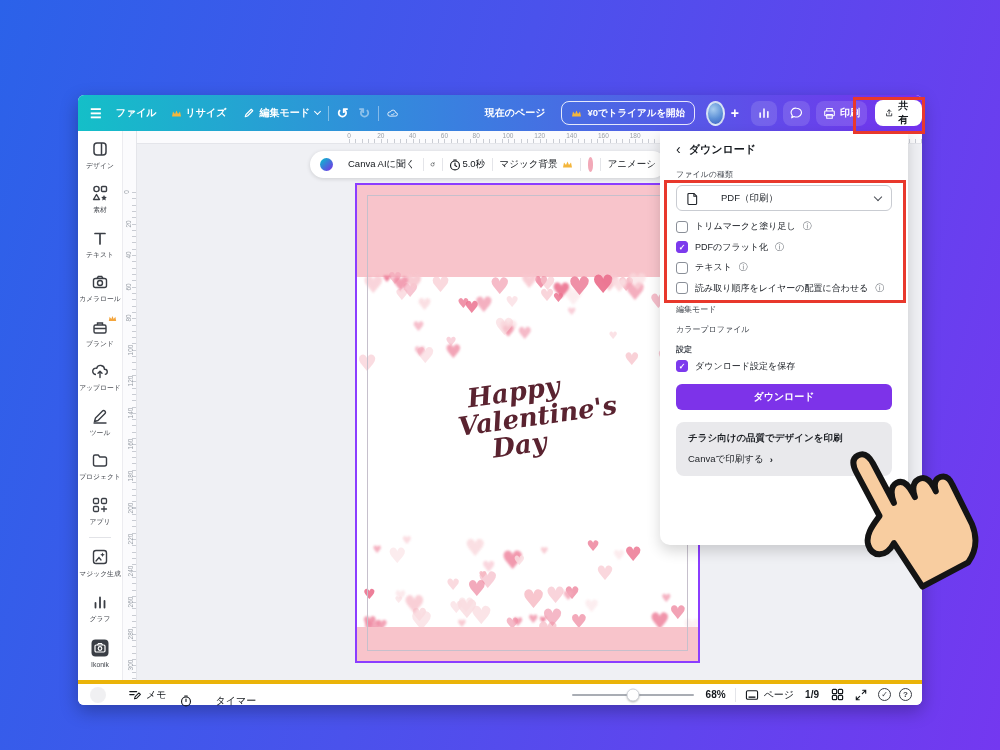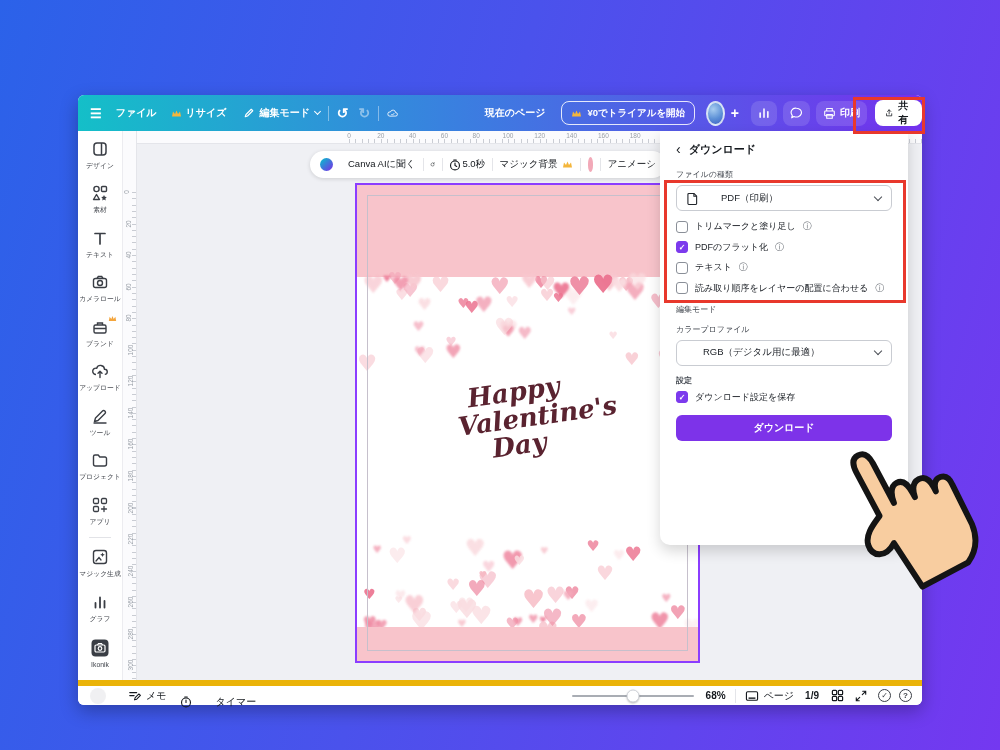--- a/index.html
+++ b/index.html
@@ -65,21 +65,21 @@
   .cb.on{background:#7c3aed;border-color:#7c3aed;}
   .cb.on .tick{display:block;}
   .cblabel{font-size:9px;color:#21252b;white-space:nowrap;}
   .infoi{font-size:9px;color:#6b7077;}
   .dlbtn{margin-top:11px;height:26px;border-radius:6px;background:#7d33e9;color:#fff;font-size:10px;font-weight:700;display:flex;align-items:center;justify-content:center;}
   .promo{margin-top:12px;background:#e9e9ec;border-radius:8px;padding:10px 12px;}
   .promo .t{font-size:9.5px;font-weight:700;color:#1d2025;}
   .promo .l{font-size:9.5px;color:#1d2025;margin-top:8px;display:flex;align-items:center;gap:6px;}
   .redbox{position:absolute;border:3px solid #e8382c;z-index:6;pointer-events:none;}
   
-  .statusbar{position:absolute;left:0;bottom:0;width:844px;height:25px;background:#fff;border-top:6px solid #eab308;
+  .statusbar{position:absolute;left:0;bottom:0;width:844px;height:25px;background:#fff;border-top:4px solid #eab308;
     border-radius:0 0 6px 6px;display:flex;align-items:center;font-size:10px;color:#14181d;z-index:4;}
   .track{position:relative;width:122px;height:2px;background:#a9adb4;border-radius:1px;}
   .knob{position:absolute;left:50%;top:50%;transform:translate(-50%,-50%);width:13px;height:13px;border-radius:50%;background:#fff;border:1px solid #cfd2d8;box-shadow:0 1px 2px rgba(0,0,0,.25);}
   .sbarsep{width:1px;height:14px;background:#e4e5e9;margin:0 9px;}
   .circ{width:13px;height:13px;border:1.2px solid #3a3e45;border-radius:50%;display:flex;align-items:center;justify-content:center;font-size:8px;color:#3a3e45;}
   svg.ic{display:block;}
 </style>
 </head>
 <body>
 
@@ -454,32 +454,35 @@
           <span class="infoi">ⓘ</span>
         </div>
         <div class="cbrow">
           <span class="cb"></span>
           <span class="cblabel">読み取り順序をレイヤーの配置に合わせる</span>
           <span class="infoi">ⓘ</span>
         </div>
       </div>
       <div class="plabel">編集モード</div>
       <div class="plabel">カラープロファイル</div>
-      <div class="dropdown">
-        <span class="grow">RGB（デジタル用に最適）</span>
-        <span class="dchev"></span>
-      </div>
       <div class="plabel" style="font-weight:700;">設定</div>
       <div class="cbrow" style="margin:4px 0 0;">
         <span class="cb on">
             <span class="tick">✓</span>
           </span>
         <span class="cblabel">ダウンロード設定を保存</span>
       </div>
       <div class="dlbtn">ダウンロード</div>
+      <div class="promo">
+        <div class="t">チラシ向けの品質でデザインを印刷</div>
+        <div class="l">
+          <span>Canvaで印刷する</span>
+          <span style="font-weight:700;">›</span>
+        </div>
+      </div>
     </div>
 
     <div class="redbox" style="left:775px;top:2px;width:72px;height:37px;"></div>
     <div class="redbox" style="left:586px;top:85px;width:242px;height:123px;"></div>
 
     <div class="statusbar">
       <span style="width:16px;height:16px;border-radius:50%;background:#e3e4e7;margin-left:12px;opacity:.55;"></span>
       <span style="display:flex;align-items:center;gap:5px;margin-left:22px;">
         <svg class="ic" width="13" height="12" viewBox="0 0 15 14">
             <path d="M2 3 h8 M2 6.5 h5" stroke="#14181d" stroke-width="1.4" stroke-linecap="round"></path>

